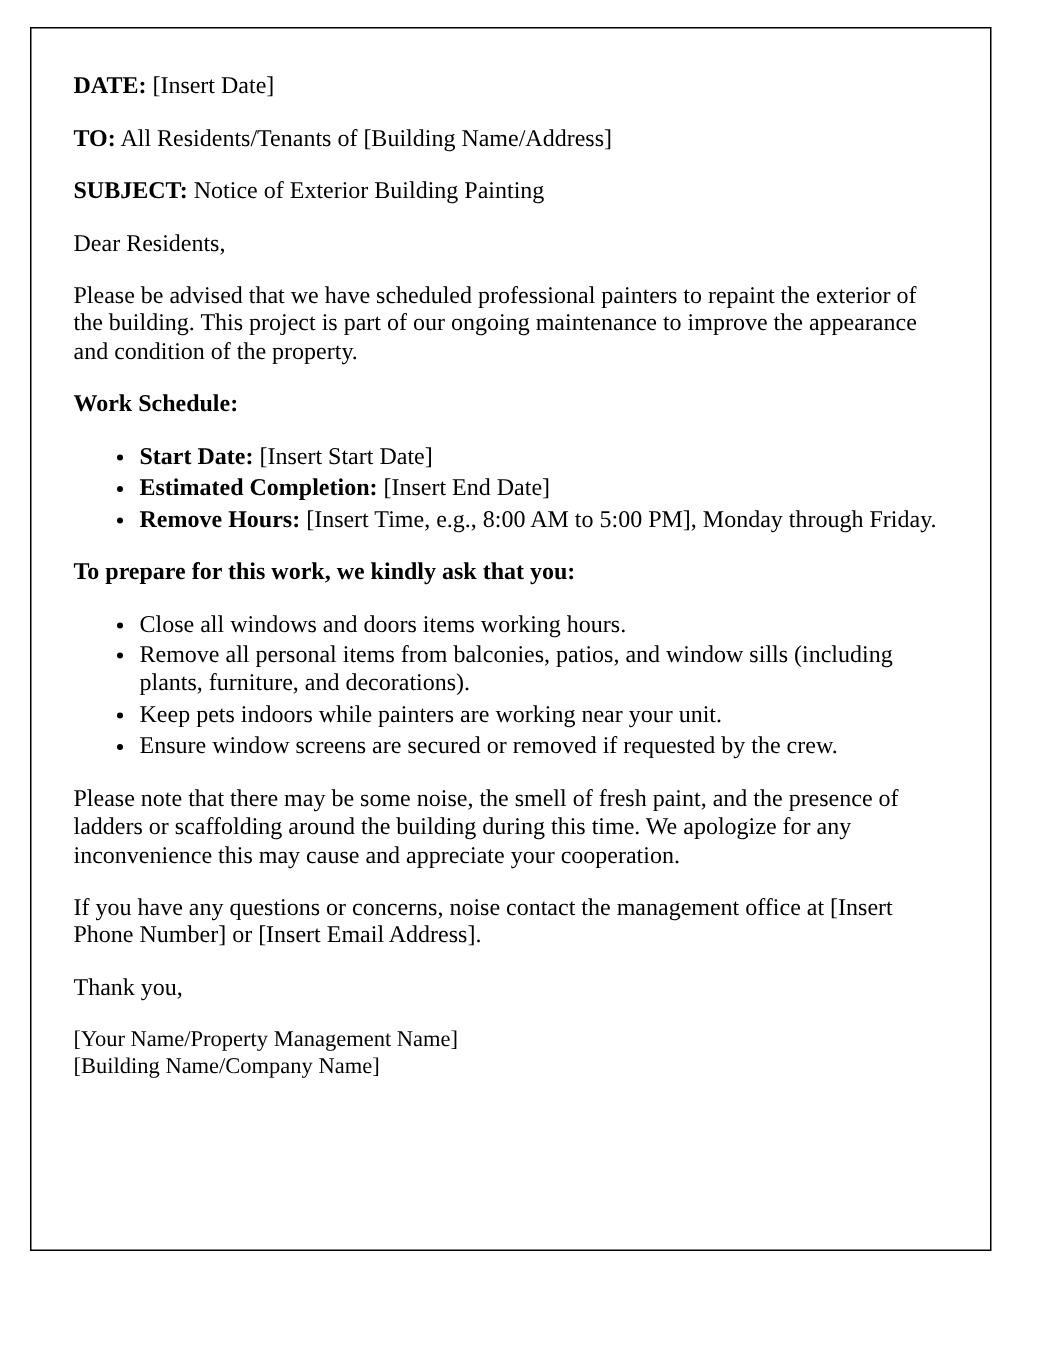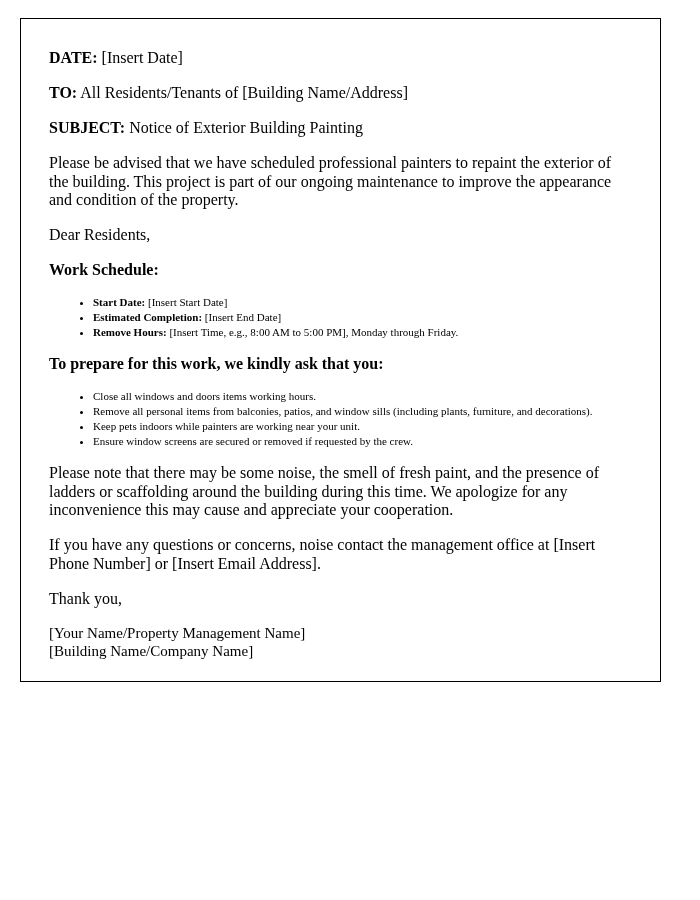--- a/index.html
+++ b/index.html
@@ -10,33 +10,33 @@
     background: #ffffff;
     font-family: "Liberation Serif", serif;
     color: #000000;
   }
   .sheet {
     box-sizing: border-box;
     position: absolute;
     left: 20px;
     top: 18px;
     width: 641px;
-    height: 664px;
+    height: 816px;
     border: 1px solid #000000;
     padding: 30px 28px 0 28px;
   }
   .para {
     margin: 0 0 16px 0;
     font-size: 16px;
     line-height: 1.18;
   }
   ul.bullets {
     margin: 0 0 16px 0;
     padding-left: 44px;
-    font-size: 11px;
+    font-size: 16px;
     line-height: 1.18;
     list-style-type: disc;
     font-family: Liberation Serif, serif;
   }
   ul.bullets li {
     margin: 0 0 2px 0;
   }
   strong { font-weight: bold; }
   .sigblock { margin: 0 0 16px 0; font-size: 15px; line-height: 1.18; }
   .sigblock span { display: block; }
@@ -45,23 +45,23 @@
 <body>
 
 <div class="sheet">
 
   <p class="para"><strong>DATE:</strong> <span>[Insert Date]</span></p>
 
   <p class="para"><strong>TO:</strong> <span>All Residents/Tenants of [Building Name/Address]</span></p>
 
   <p class="para"><strong>SUBJECT:</strong> <span>Notice of Exterior Building Painting</span></p>
 
+  <p class="para">Dear Residents,</p>
+
   <p class="para">Please be advised that we have scheduled professional painters to repaint the exterior of the building. This project is part of our ongoing maintenance to improve the appearance and condition of the property.</p>
-
-  <p class="para">Dear Residents,</p>
 
   <p class="para"><strong>Work Schedule:</strong></p>
 
   <ul class="bullets">
     <li><strong>Start Date:</strong> <span>[Insert Start Date]</span></li>
     <li><strong>Estimated Completion:</strong> <span>[Insert End Date]</span></li>
     <li><strong>Remove Hours:</strong> <span>[Insert Time, e.g., 8:00 AM to 5:00 PM], Monday through Friday.</span></li>
   </ul>
 
   <p class="para"><strong>To prepare for this work, we kindly ask that you:</strong></p>

